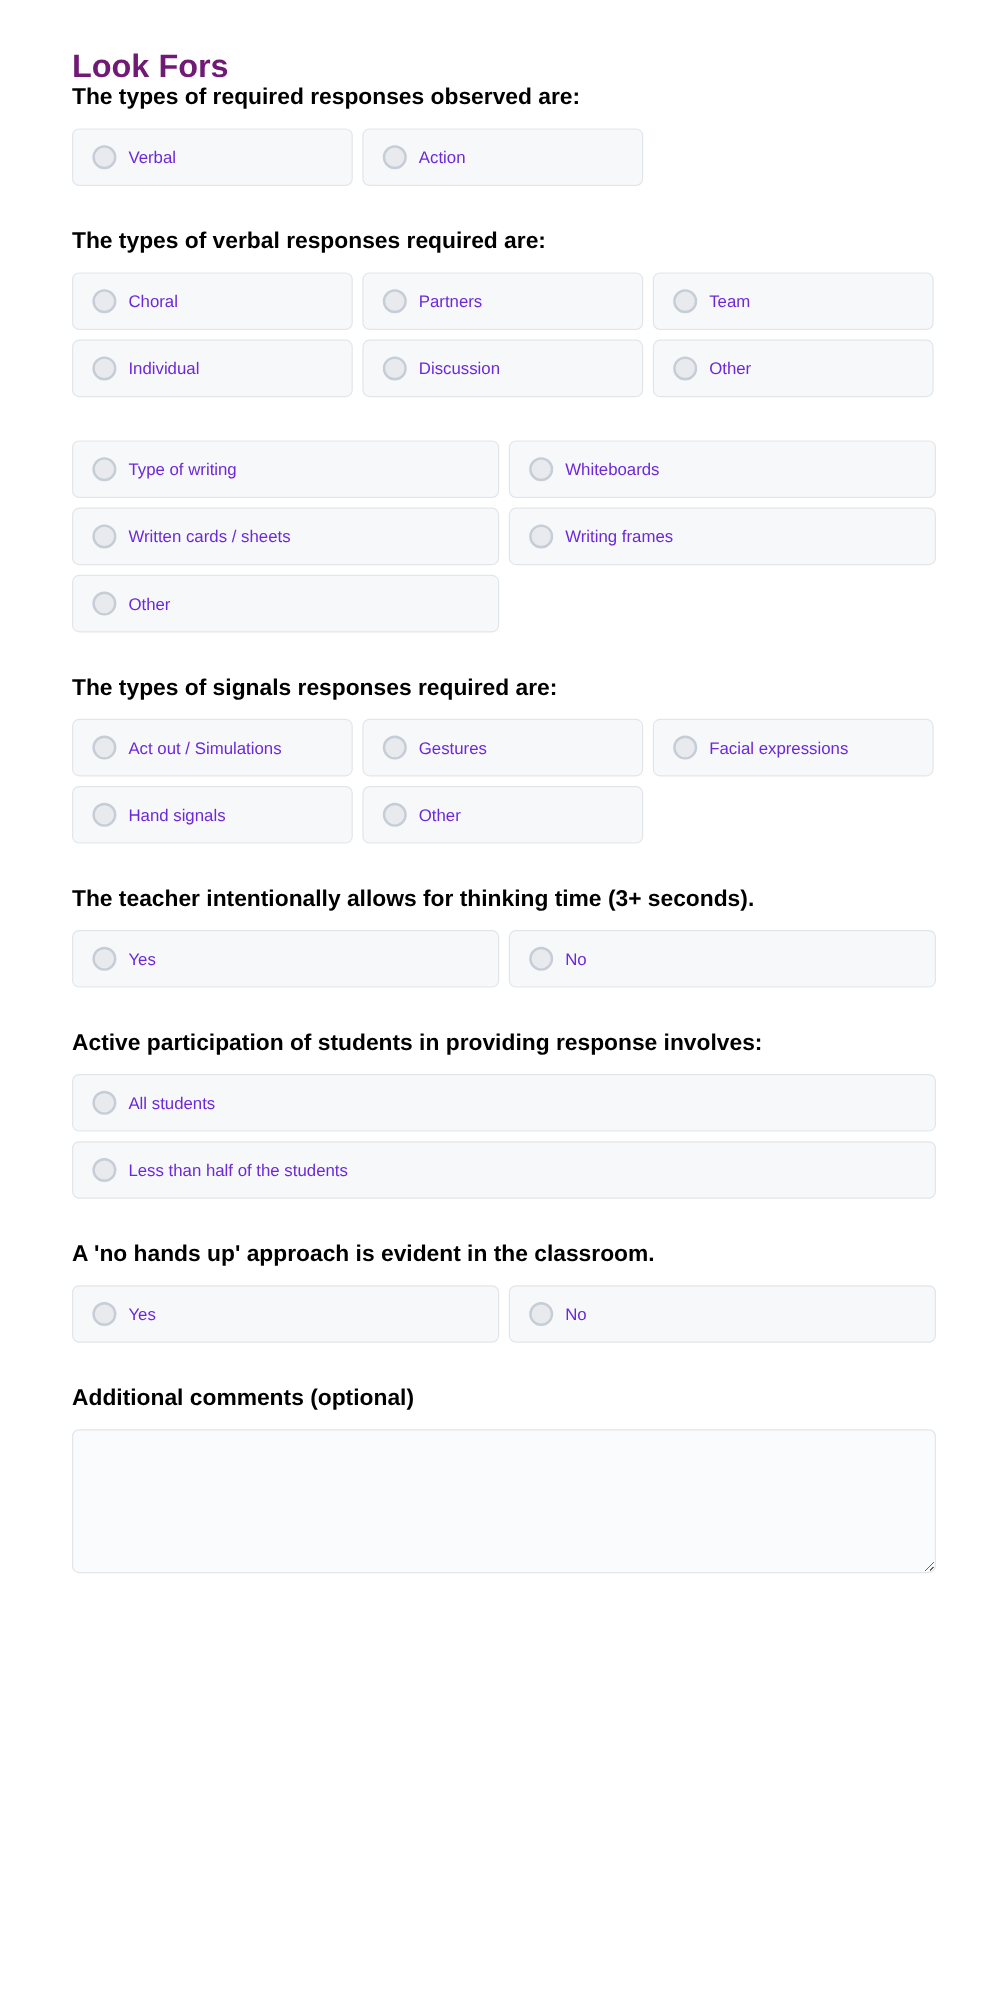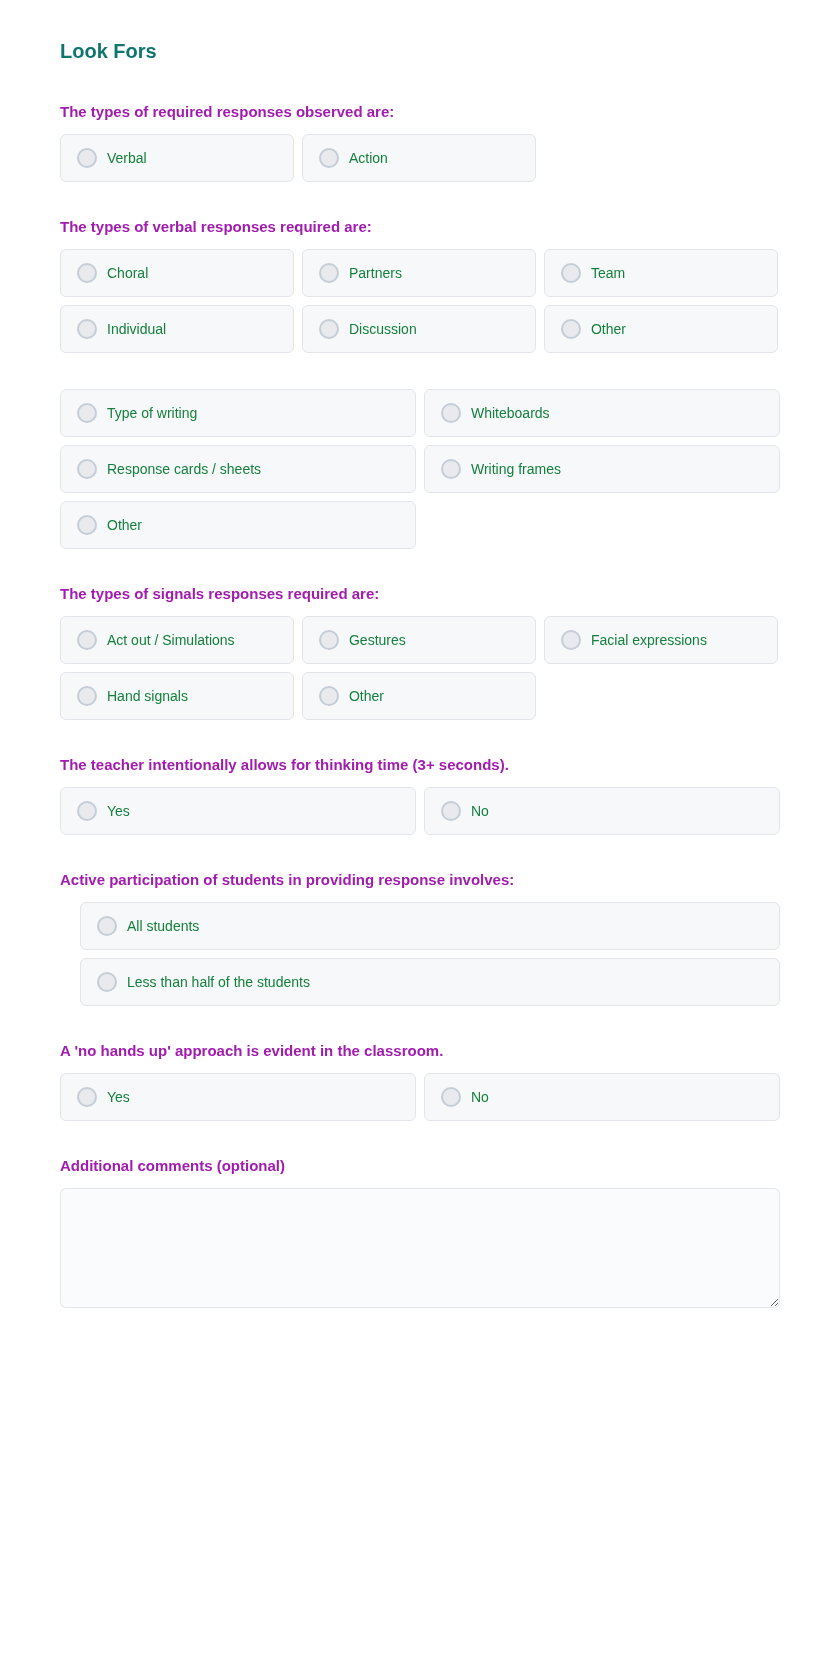--- a/index.html
+++ b/index.html
@@ -11,34 +11,33 @@
     body {
       background: #ffffff;
       font-family: -apple-system, BlinkMacSystemFont, 'Segoe UI', sans-serif;
       color: #2d3748;
       padding: 40px 60px;
       width: 840px;
       min-height: 1680px;
     }
 
     .page-title {
-      font-size: 20px;
+      font-size: 27px;
       font-weight: 700;
-      color: #0f766e;
-      margin-bottom: 40px;
+      color: #701a75;
     }
 
     .section {
       margin-bottom: 36px;
     }
 
     .section-label {
-      font-size: 15px;
+      font-size: 19px;
       font-weight: 700;
-      color: #a21caf;
+      color: #000000;
       margin-bottom: 14px;
     }
 
     .options-grid {
       display: flex;
       flex-wrap: wrap;
       gap: 8px;
     }
 
     .option-item {
@@ -57,35 +56,34 @@
       width: calc(33.333% - 6px);
     }
 
     .option-item.col-2 {
       width: calc(50% - 4px);
       text-align: right;
     }
 
     .option-item.col-1 {
       width: 100%;
-      margin-left: 20px;
     }
 
     .radio-circle {
       width: 20px;
       height: 20px;
       border-radius: 50%;
       border: 2px solid #c5cdd6;
       background: #e8eaed;
       flex-shrink: 0;
     }
 
     .option-label {
       font-size: 14px;
-      color: #15803d;
+      color: #6d28d9;
     }
 
     .textarea-field {
       width: 100%;
       min-height: 120px;
       border: 1px solid #e2e6ea;
       border-radius: 6px;
       padding: 12px;
       font-size: 14px;
       resize: vertical;
@@ -147,21 +145,21 @@
         <div class="option-item col-2">
           <div class="radio-circle"></div>
           <span class="option-label">Type of writing</span>
         </div>
         <div class="option-item col-2">
           <div class="radio-circle"></div>
           <span class="option-label">Whiteboards</span>
         </div>
         <div class="option-item col-2">
           <div class="radio-circle"></div>
-          <span class="option-label">Response cards / sheets</span>
+          <span class="option-label">Written cards / sheets</span>
         </div>
         <div class="option-item col-2">
           <div class="radio-circle"></div>
           <span class="option-label">Writing frames</span>
         </div>
         <div class="option-item col-2">
           <div class="radio-circle"></div>
           <span class="option-label">Other</span>
         </div>
       </div>

